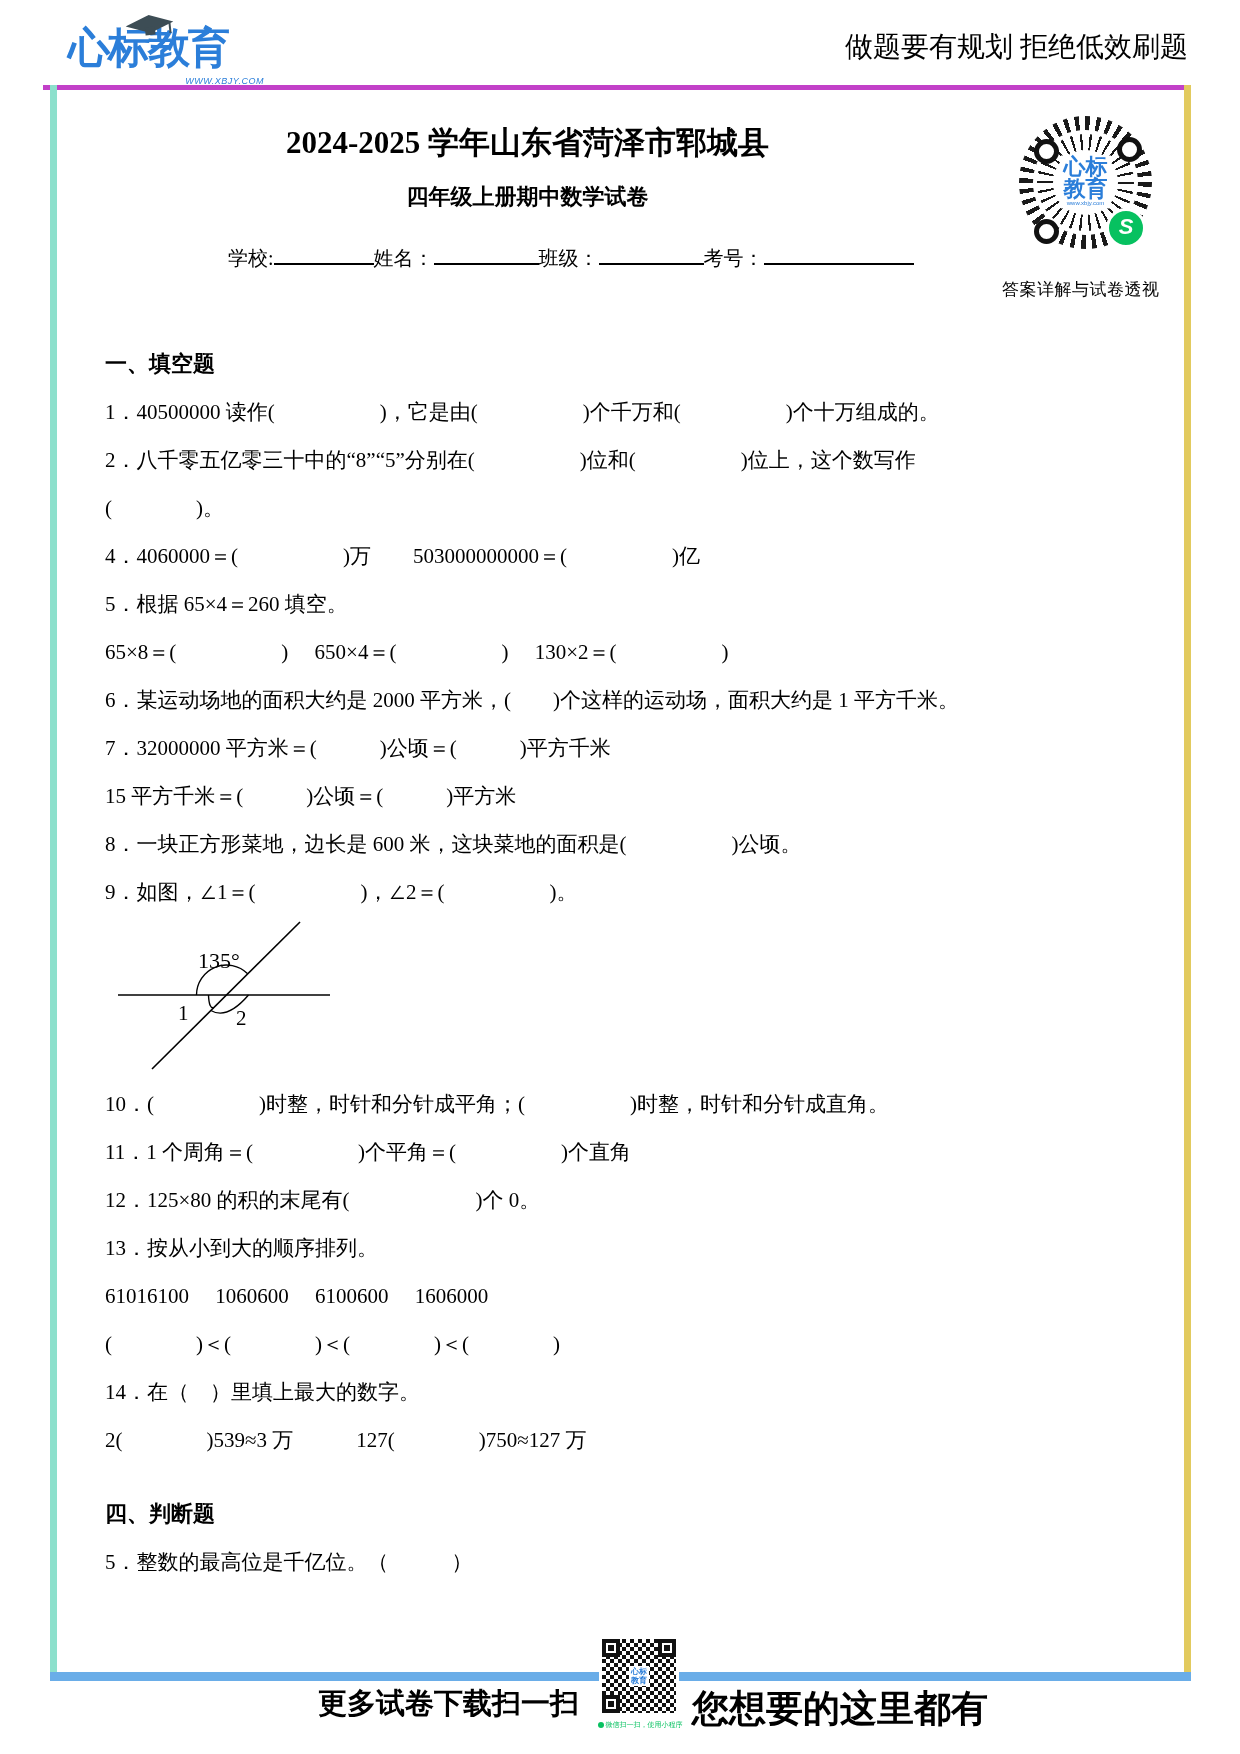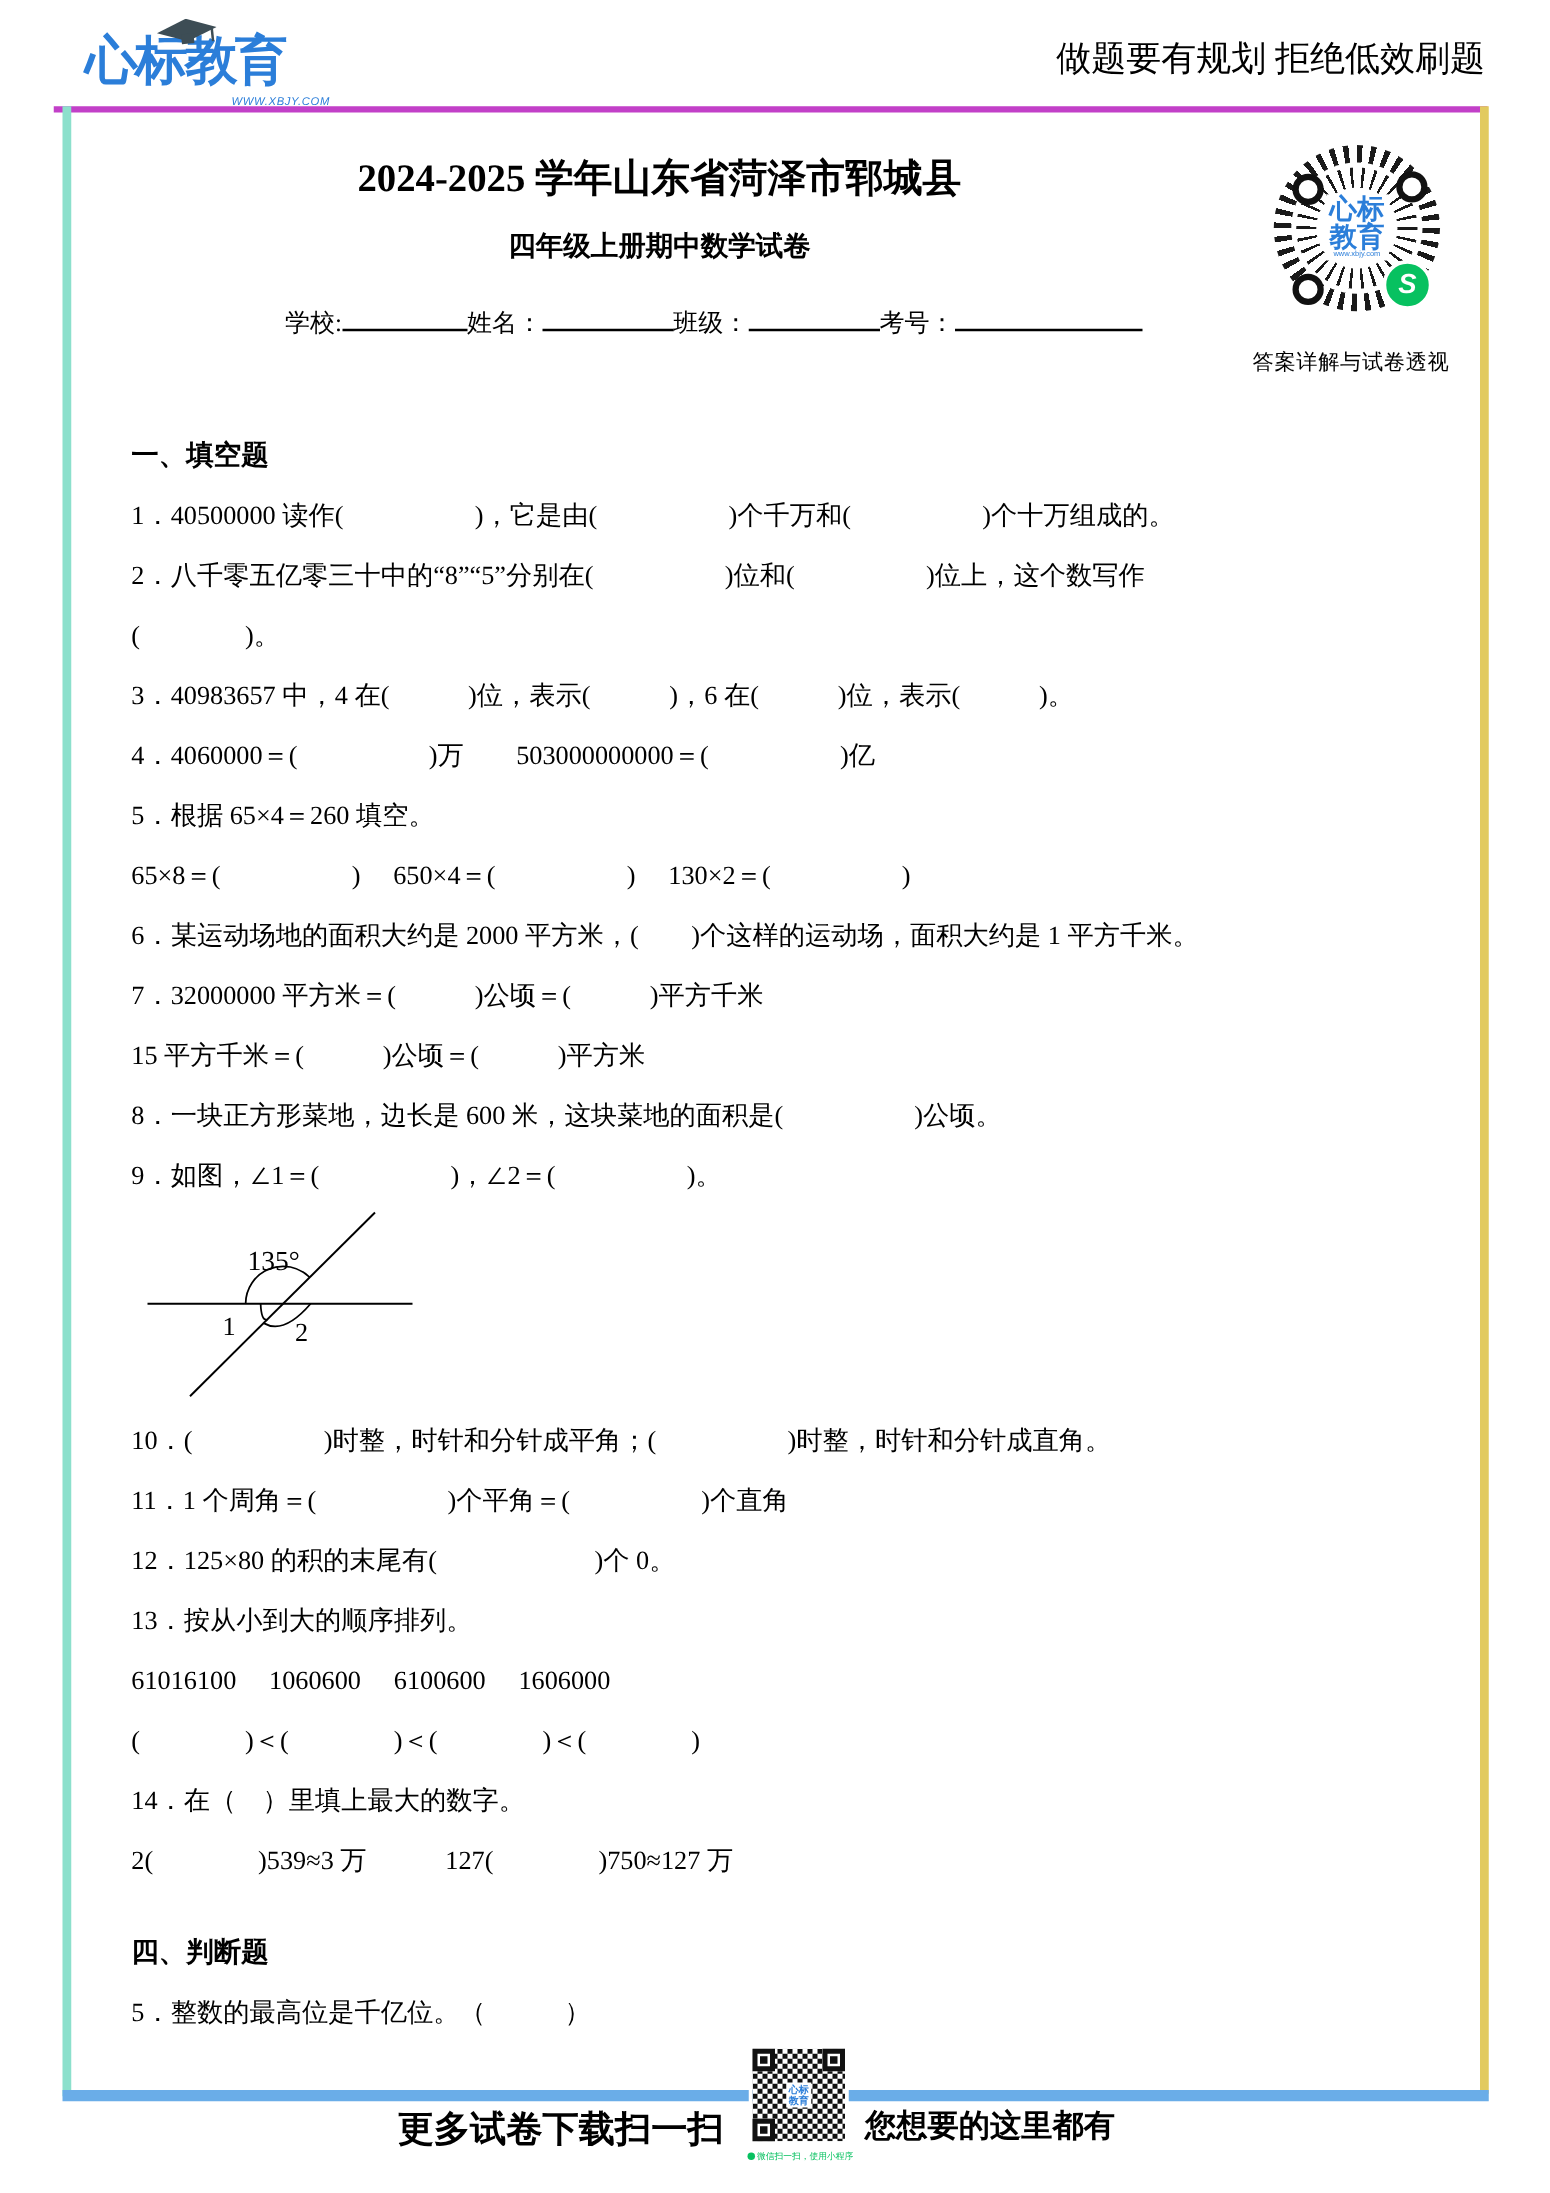--- a/index.html
+++ b/index.html
@@ -48,21 +48,21 @@
   
   .content{position:absolute;left:105px;top:340px;width:1050px;font-size:21px;}
   .sec{height:48px;line-height:48px;font-weight:bold;font-size:22px;
     font-family:Liberation Sans, sans-serif;}
   .qline{height:48px;line-height:48px;white-space:pre;}
   .figure{height:164px;position:relative;}
   .gap26{height:26px;}
   
   .footer-left{position:absolute;left:318px;top:1684px;font-size:29px;font-weight:600;
     font-family:"Liberation Sans",sans-serif;}
-  .footer-right{position:absolute;left:692px;top:1684px;font-size:25px;font-weight:600;
+  .footer-right{position:absolute;left:692px;top:1684px;font-size:37px;font-weight:600;
     font-family:Liberation Serif, serif;}
   .qr-bottom{position:absolute;left:599px;top:1636px;width:74px;height:74px;
     border:3px solid #fff;
     background:repeating-conic-gradient(#111 0% 25%,#fff 0% 50%) 0 0/8px 8px;}
   .fe{position:absolute;width:10px;height:10px;border:4px solid #111;background:#fff;}
   .fe i{position:absolute;left:2px;top:2px;width:6px;height:6px;background:#111;display:block;}
   .fe.tl{left:0;top:0;} .fe.tr{right:0;top:0;} .fe.bl{left:0;bottom:0;}
   .qr-bottom-brand{position:absolute;left:50%;top:50%;transform:translate(-50%,-50%);
     background:#fff;color:#2b7ed9;font-family:"Liberation Sans",sans-serif;font-weight:bold;
     font-size:8px;line-height:9px;text-align:center;padding:1px 2px;}
@@ -113,21 +113,20 @@
   </div>
   <div class="qr-wechat">S</div>
 </div>
 <div class="qr-caption">答案详解与试卷透视</div>
 
 <div class="content">
   <div class="sec">一、填空题</div>
   <div class="qline">1．40500000 读作(　　　　　)，它是由(　　　　　)个千万和(　　　　　)个十万组成的。</div>
   <div class="qline">2．八千零五亿零三十中的“8”“5”分别在(　　　　　)位和(　　　　　)位上，这个数写作</div>
   <div class="qline">(　　　　)。</div>
-  <div class="qline">3．40983657 中，4 在(　　　)位，表示(　　　)，6 在(　　　)位，表示(　　　)。</div>
   <div class="qline">4．4060000＝(　　　　　)万　　503000000000＝(　　　　　)亿</div>
   <div class="qline">5．根据 65×4＝260 填空。</div>
   <div class="qline">65×8＝(　　　　　)　 650×4＝(　　　　　)　 130×2＝(　　　　　)</div>
   <div class="qline">6．某运动场地的面积大约是 2000 平方米，(　　)个这样的运动场，面积大约是 1 平方千米。</div>
   <div class="qline">7．32000000 平方米＝(　　　)公顷＝(　　　)平方千米</div>
   <div class="qline">15 平方千米＝(　　　)公顷＝(　　　)平方米</div>
   <div class="qline">8．一块正方形菜地，边长是 600 米，这块菜地的面积是(　　　　　)公顷。</div>
   <div class="qline">9．如图，∠1＝(　　　　　)，∠2＝(　　　　　)。</div>
 
   <div class="figure">

